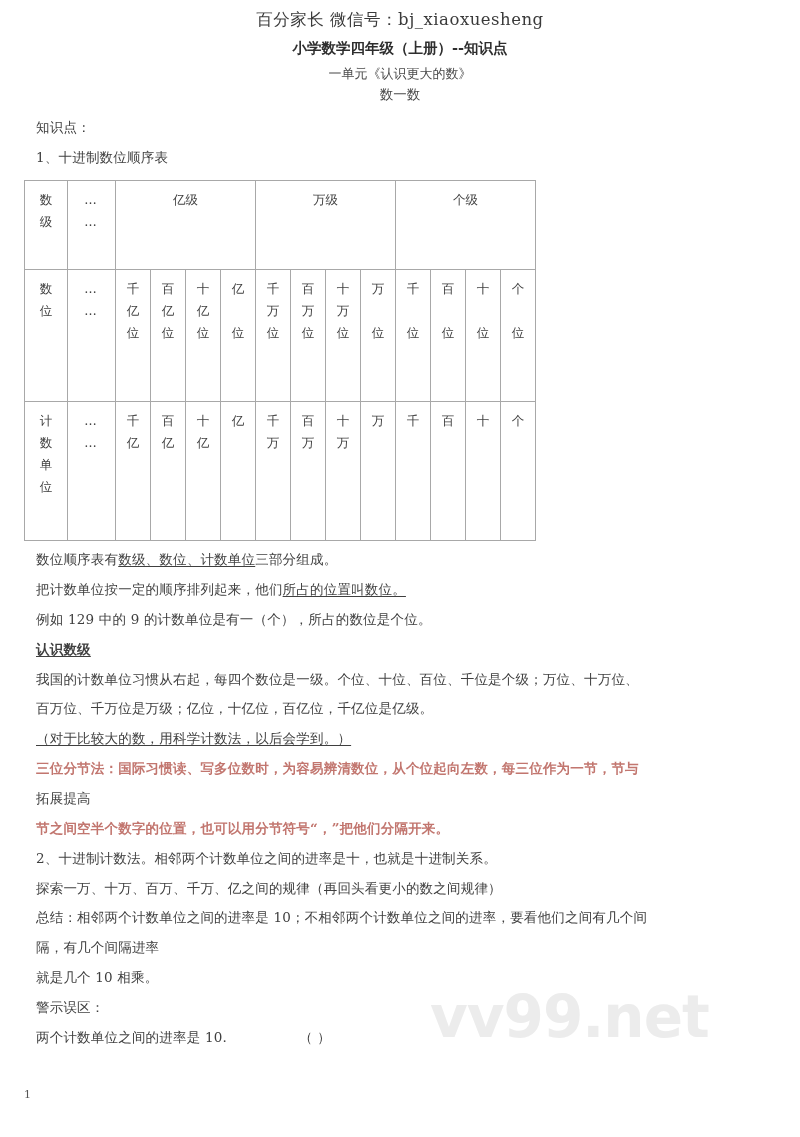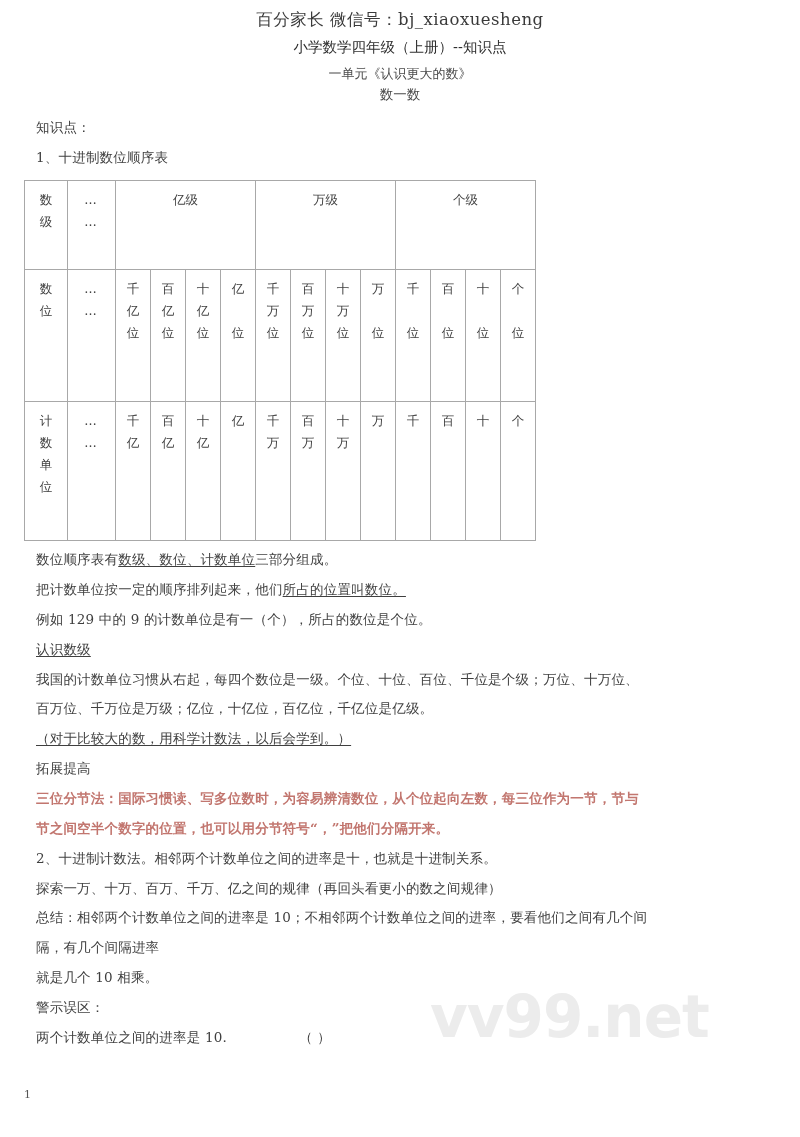--- a/index.html
+++ b/index.html
@@ -52,21 +52,21 @@
     font-size: 16.5px;
     letter-spacing: 0.5px;
     color: #3a3a3a;
     margin-top: 2px;
   }
   .hdr-1 .latin {
     font-family: "DejaVu Serif", "Liberation Serif", serif;
   }
   .hdr-2 {
     font-size: 14.5px;
-    font-weight: normal;
+    font-weight: bold;
     color: #2e2e2e;
     margin-top: 5px;
   }
   .hdr-3 {
     font-size: 13px;
     color: #4a4a4a;
     margin-top: 7px;
   }
   .hdr-4 {
     font-size: 13.5px;
@@ -79,21 +79,21 @@
     font-size: 13.5px;
     line-height: 1.62;
     color: #3f3f3f;
     margin: 0;
     padding: 4px 0 4px 14px;
     letter-spacing: 0.2px;
   }
   .para.first { margin-top: 9px; }
 
   .u { text-decoration: underline; text-underline-offset: 2px; }
-  .bu { font-weight: normal; text-decoration: underline; text-underline-offset: 2px; text-align: right; }
+  .bu { font-weight: bold; text-decoration: underline; text-underline-offset: 2px; text-align: right; }
   .red { color: #c2766f; font-weight: bold; }
 
   
   .table-wrap {
     padding-left: 2px;
     margin-top: 7px;
     margin-bottom: 4px;
   }
   table.dwt {
     border-collapse: collapse;
@@ -327,23 +327,23 @@
       <span class="bu">认识数级</span>
     </p>
 
     <p class="para">我国的计数单位习惯从右起，每四个数位是一级。个位、十位、百位、千位是个级；万位、十万位、</p>
     <p class="para">百万位、千万位是万级；亿位，十亿位，百亿位，千亿位是亿级。</p>
 
     <p class="para">
       <span class="u">（对于比较大的数，用科学计数法，以后会学到。）</span>
     </p>
 
+    <p class="para red">三位分节法：国际习惯读、写多位数时，为容易辨清数位，从个位起向左数，每三位作为一节，节与</p>
+
     <p class="para">拓展提高</p>
-
-    <p class="para red">三位分节法：国际习惯读、写多位数时，为容易辨清数位，从个位起向左数，每三位作为一节，节与</p>
     <p class="para red">节之间空半个数字的位置，也可以用分节符号“，”把他们分隔开来。</p>
 
     <p class="para">2、十进制计数法。相邻两个计数单位之间的进率是十，也就是十进制关系。</p>
     <p class="para">探索一万、十万、百万、千万、亿之间的规律（再回头看更小的数之间规律）</p>
     <p class="para">总结：相邻两个计数单位之间的进率是 10；不相邻两个计数单位之间的进率，要看他们之间有几个间</p>
     <p class="para">隔，有几个间隔进率</p>
     <p class="para">就是几个 10 相乘。</p>
 
     <p class="para">警示误区：</p>
 

